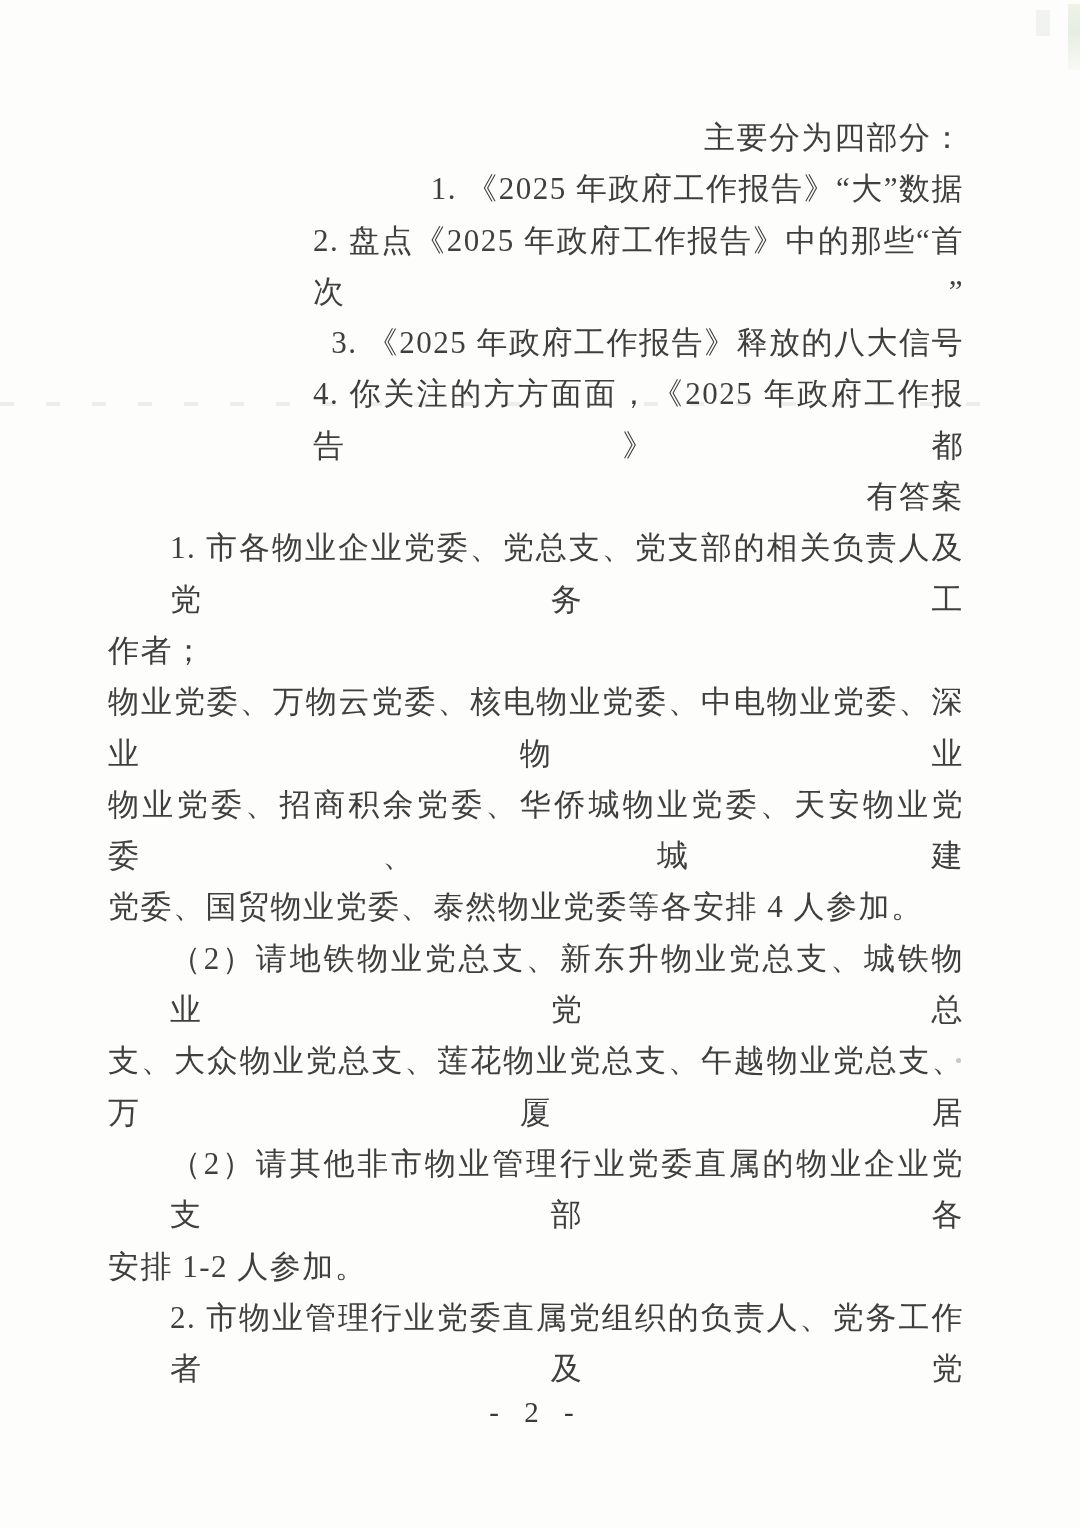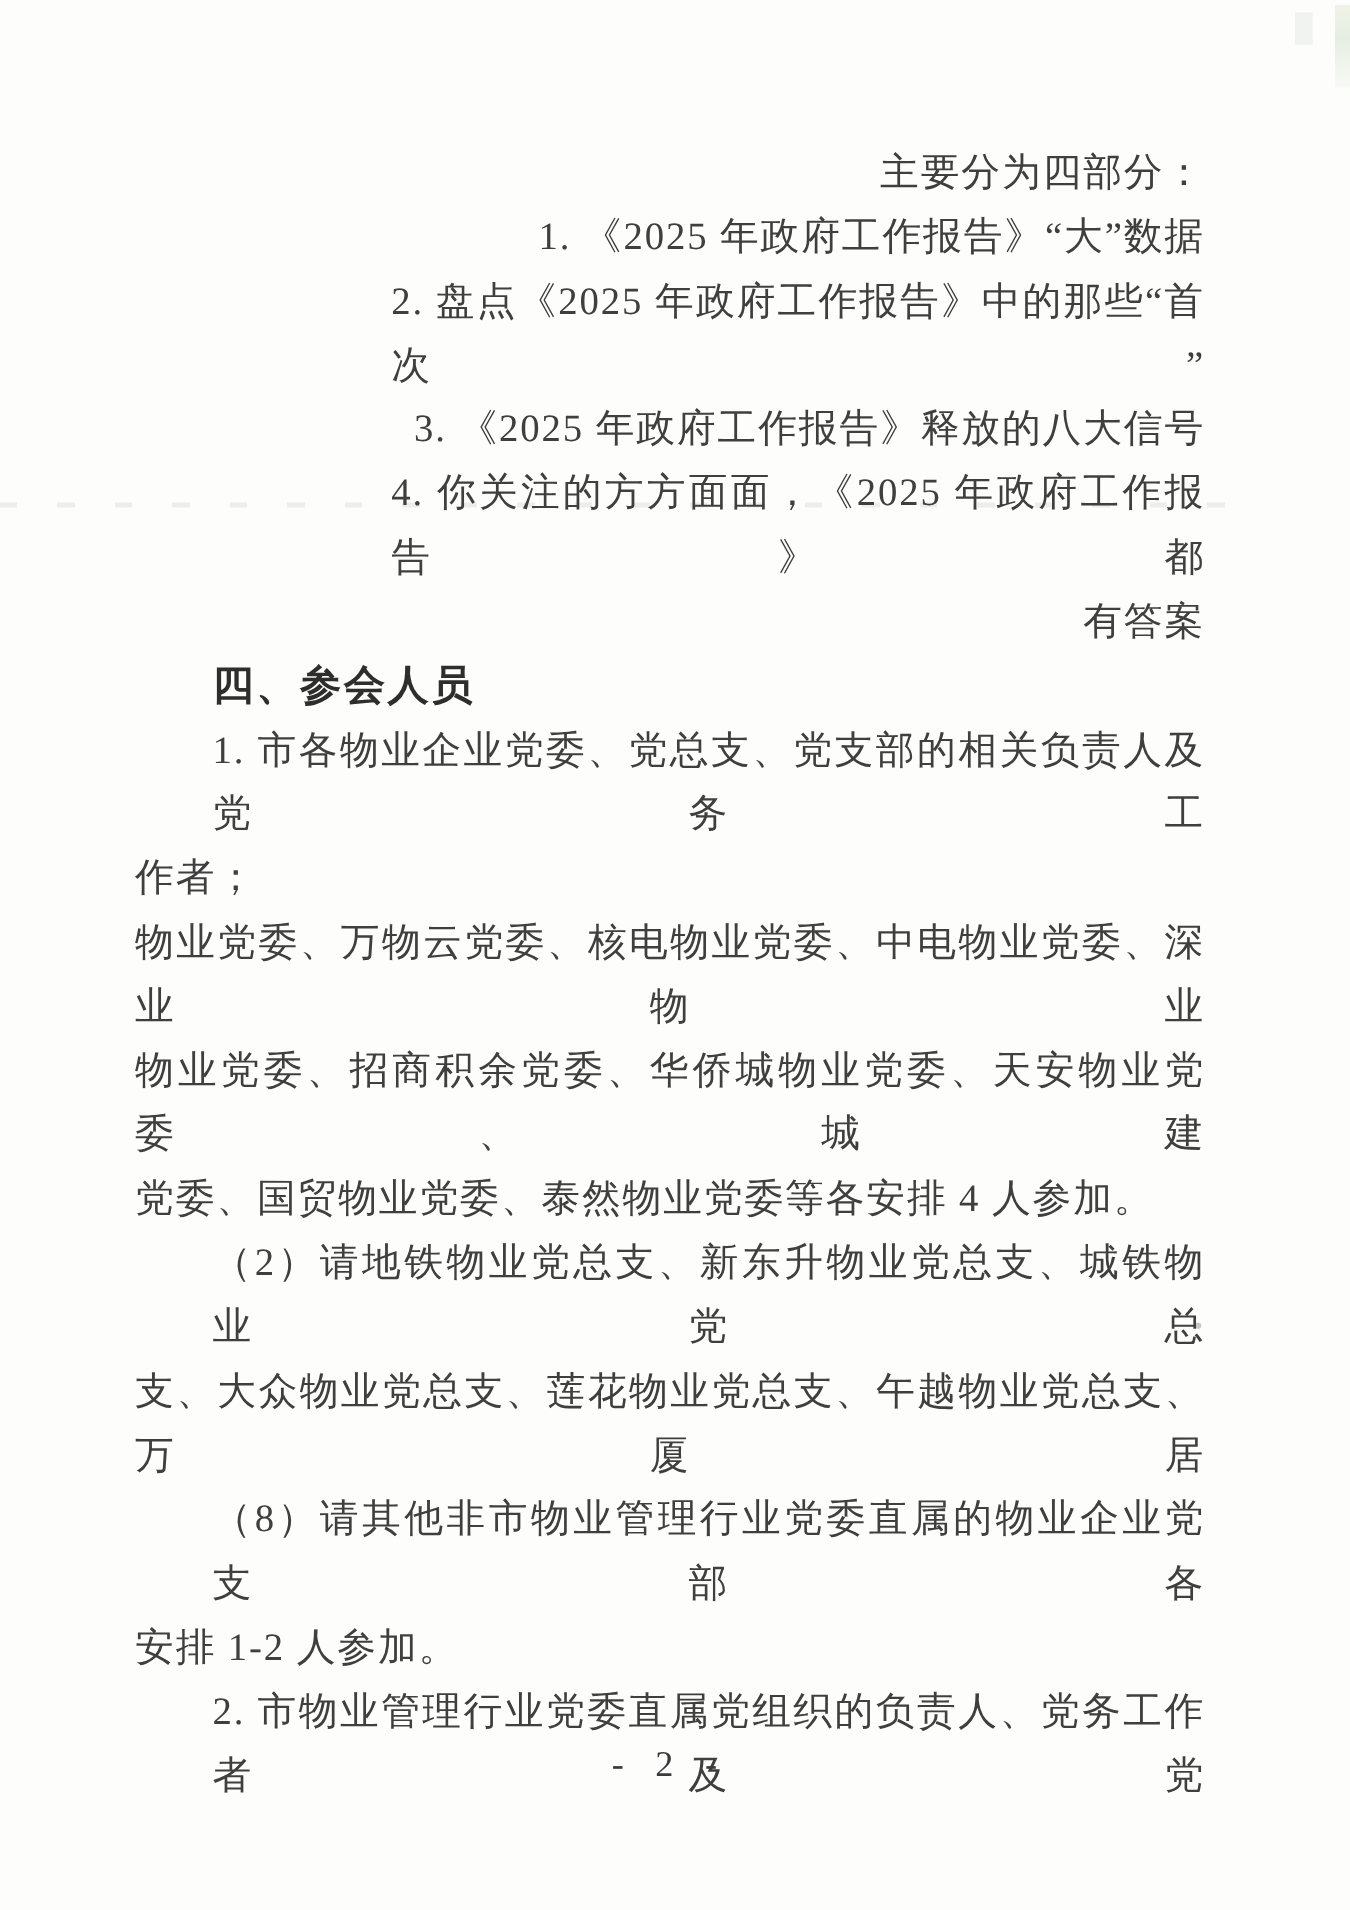--- a/index.html
+++ b/index.html
@@ -107,33 +107,32 @@
   <div class="dot-speck"></div>
 
   <div class="text-col">
     <div class="line l-block">主要分为四部分：</div>
     <div class="line l-block">1. 《2025 年政府工作报告》“大”数据</div>
     <div class="line l-block l-fill">2. 盘点《2025 年政府工作报告》中的那些“首次”</div>
     <div class="line l-block">3. 《2025 年政府工作报告》释放的八大信号</div>
     <div class="line l-block l-fill">4. 你关注的方方面面，《2025 年政府工作报告》都</div>
     <div class="line l-block">有答案</div>
 
-    <div class="line l-first l-heading">四、参会人员</div>
 
     <div class="line l-first l-fill">1. 市各物业企业党委、党总支、党支部的相关负责人及党务工</div>
     <div class="line">作者；</div>
 
     <div class="line l-fill">物业党委、万物云党委、核电物业党委、中电物业党委、深业物业</div>
     <div class="line l-fill">物业党委、招商积余党委、华侨城物业党委、天安物业党委、城建</div>
     <div class="line">党委、国贸物业党委、泰然物业党委等各安排 4 人参加。</div>
 
     <div class="line l-first l-fill">（2）请地铁物业党总支、新东升物业党总支、城铁物业党总</div>
     <div class="line l-fill">支、大众物业党总支、莲花物业党总支、午越物业党总支、万厦居</div>
 
-    <div class="line l-first l-fill">（8）请其他非市物业管理行业党委直属的物业企业党支部各</div>
+    <div class="line l-first l-fill">（2）请其他非市物业管理行业党委直属的物业企业党支部各</div>
     <div class="line">安排 1-2 人参加。</div>
 
     <div class="line l-first l-fill">2. 市物业管理行业党委直属党组织的负责人、党务工作者及党</div>
 
   </div>
 
   <div class="footer">- 2 -</div>
 
 </div>
 

